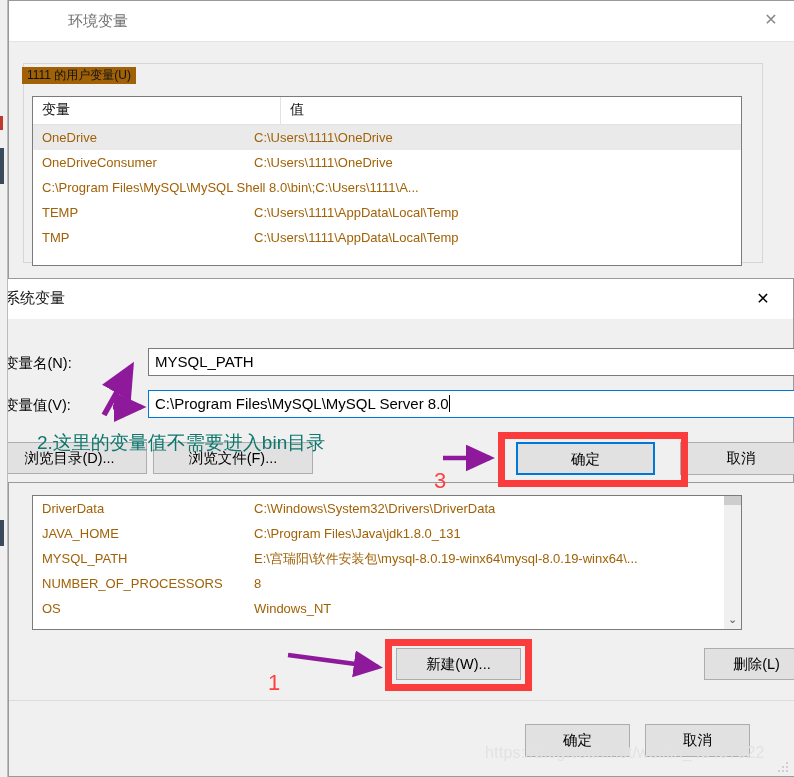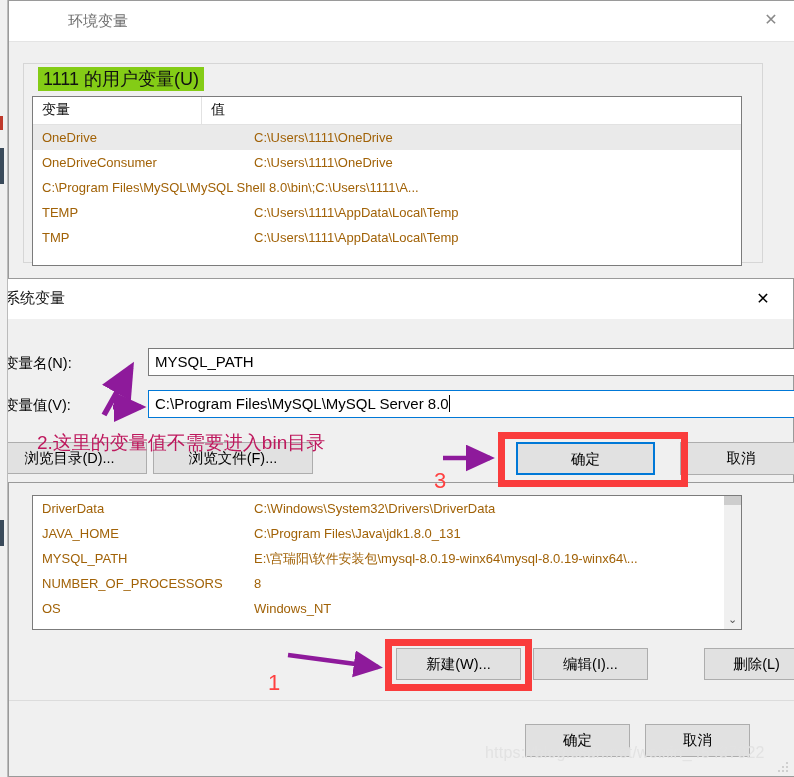--- a/index.html
+++ b/index.html
@@ -69,26 +69,25 @@
     top: 62px;
     width: 740px;
     height: 200px;
     border: 1px solid #d6d6d6;
     box-sizing: border-box;
   }
   .groupbox-label {
     position: absolute;
     left: 22px;
     top: 67px;
-    background: #84cc16;
+    background: #a16207;
     padding: 0 5px;
-    font-size: 18px;
+    font-size: 12px;
     color: #111;
     white-space: nowrap;
-    margin-left: 16px;
   }
 
   
   .listview {
     position: absolute;
     background: #ffffff;
     border: 1px solid #7b7b7b;
     box-sizing: border-box;
     overflow: hidden;
   }
@@ -104,21 +103,21 @@
     border-bottom: 1px solid #e2e2e2;
     background: #ffffff;
   }
   .lv-header .hcell {
     font-size: 14px;
     color: #111;
     padding: 4px 0 0 9px;
     box-sizing: border-box;
     white-space: nowrap;
   }
-  .lv-header .hcell.c1 { width: 169px; border-right: 1px solid #e2e2e2; font-family: Liberation Serif, serif; }
+  .lv-header .hcell.c1 { width: 248px; border-right: 1px solid #e2e2e2; font-family: Liberation Serif, serif; }
   .lv-header .hcell.c2 { flex: 1; }
   .lv-row {
     display: flex;
     height: 25px;
     align-items: center;
   }
   .lv-row.sel { background: #eaeaea; }
   .lv-row .cell {
     font-size: 13px;
     color: #a16207;
@@ -297,21 +296,21 @@
     pointer-events: none;
   }
   .redbox-ok  { left: 498px; top: 432px; width: 190px; height: 55px; }
   .redbox-new { left: 385px; top: 639px; width: 147px; height: 52px; }
 
   .red-note {
     position: absolute;
     left: 37px;
     top: 430px;
     font-size: 19px;
-    color: #be185d;
+    color: #0f766e;
     white-space: nowrap;
     letter-spacing: 0px;
   }
   .red-num {
     position: absolute;
     font-size: 22px;
     color: #ff4040;
     font-weight: 400;
   }
   .num-1 { left: 268px; top: 670px; }
@@ -437,21 +436,20 @@
       <div class="cell c1">OS</div>
       <div class="cell c2">Windows_NT</div>
     </div>
     <div class="scroll-track">
       <div class="scroll-thumb"></div>
       <div class="scroll-arrow">⌄</div>
     </div>
   </div>
 
   <div class="btn btn-new"><span>新建(W)...</span></div>
-  <div class="btn btn-edit"><span>编辑(I)...</span></div>
   <div class="btn btn-del"><span>删除(L)</span></div>
 
   <div class="sep-line"></div>
 
   <div class="btn btn-ok-bottom"><span>确定</span></div>
   <div class="btn btn-cancel-bottom"><span>取消</span></div>
 
   <div class="grip">
     <i style="left:8px;top:0"></i>
       <i style="left:4px;top:4px"></i>

